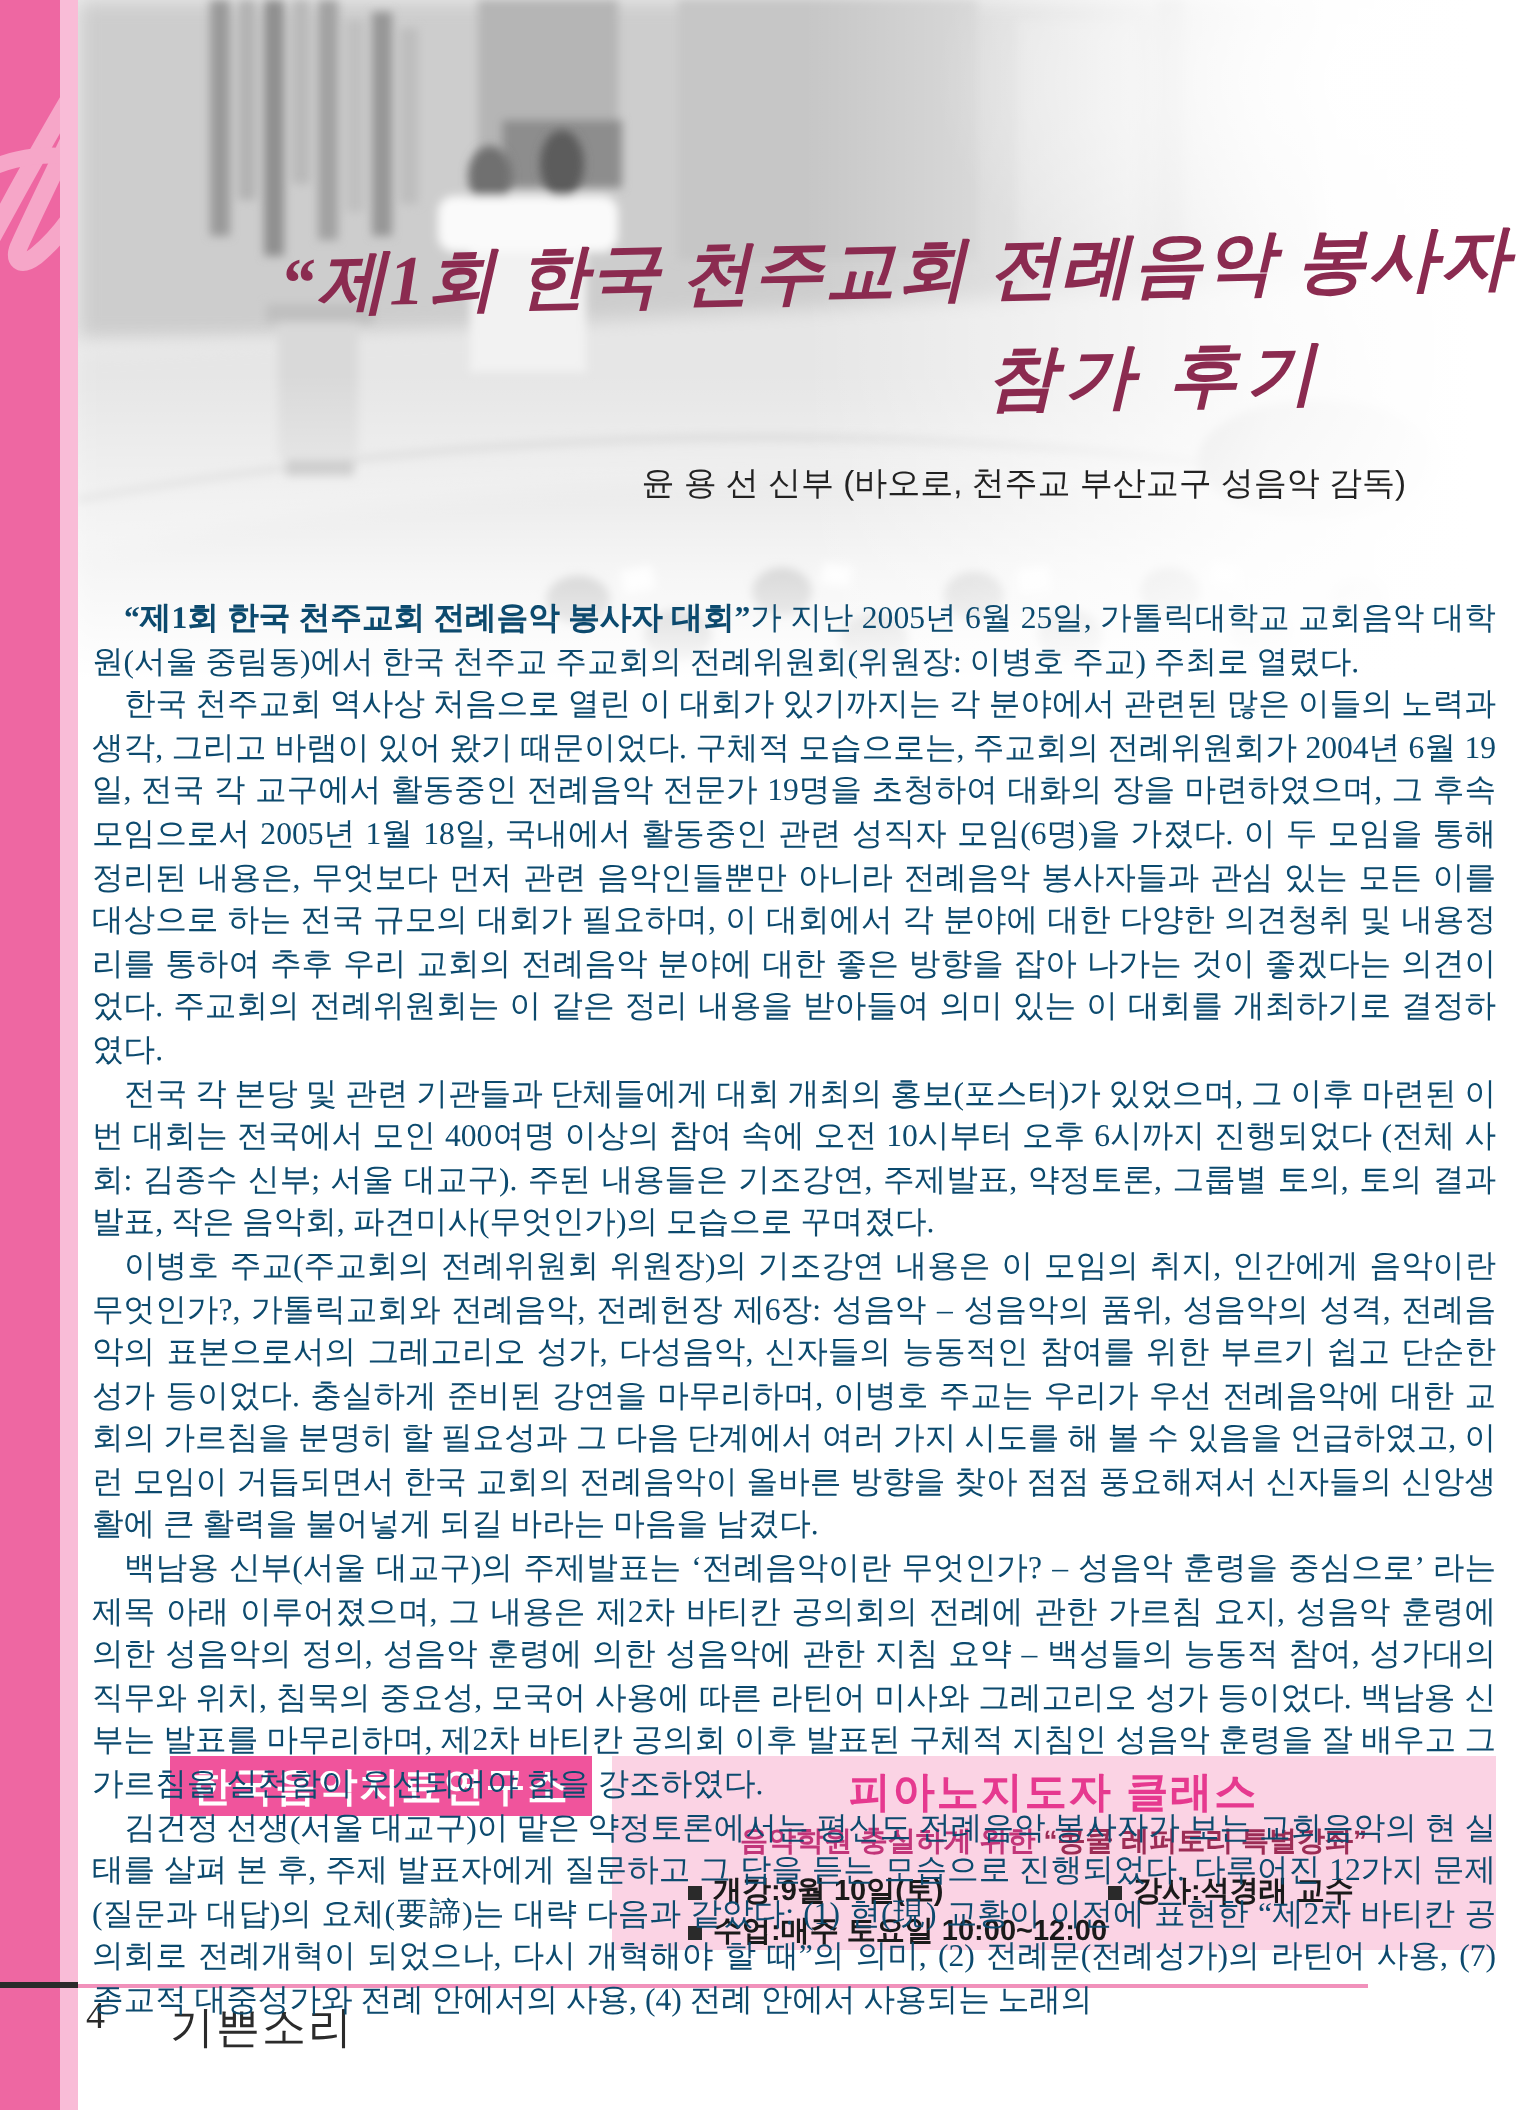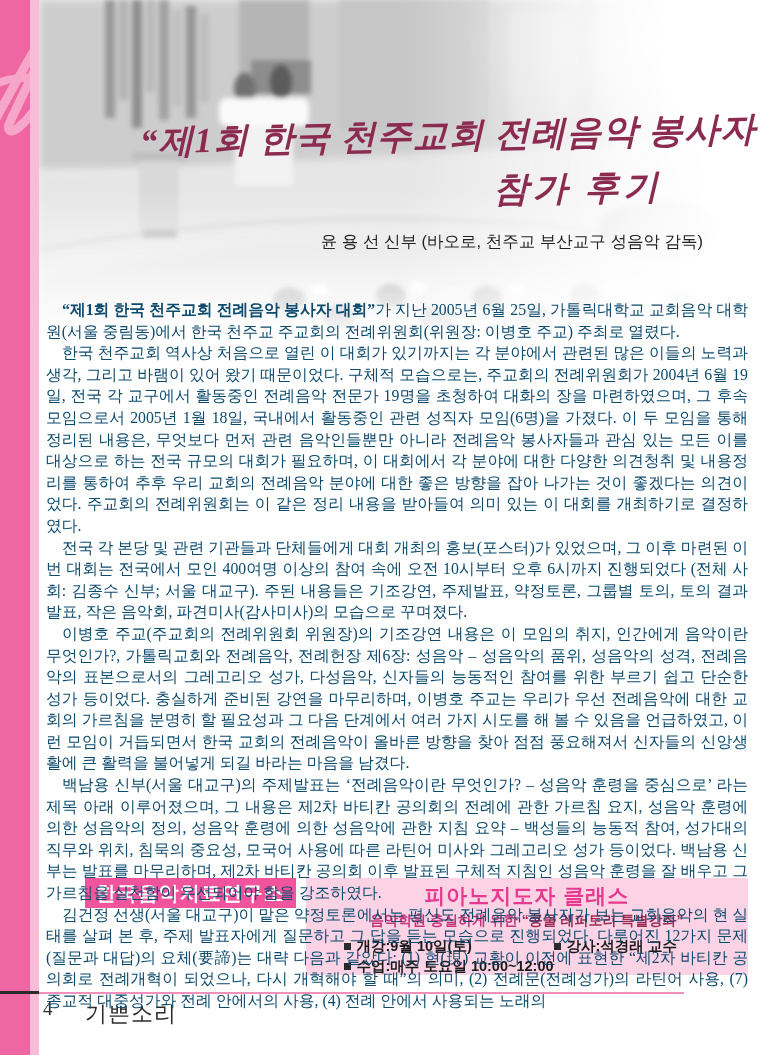--- a/index.html
+++ b/index.html
@@ -156,21 +156,21 @@
   <div class="title-block">
     <div class="title-line1">“제1회 한국 천주교회 전례음악 봉사자 대회”</div>
     <div class="title-line2">참가 후기</div>
   </div>
 
   <div class="byline">윤 용 선 신부 (바오로, 천주교 부산교구 성음악 감독)</div>
 
   <div class="body-text">
     <p><span class="lead-bold">“제1회 한국 천주교회 전례음악 봉사자 대회”</span><span>가 지난 2005년 6월 25일, 가톨릭대학교 교회음악 대학원(서울 중림동)에서 한국 천주교 주교회의 전례위원회(위원장: 이병호 주교) 주최로 열렸다.</span></p>
     <p>한국 천주교회 역사상 처음으로 열린 이 대회가 있기까지는 각 분야에서 관련된 많은 이들의 노력과 생각, 그리고 바램이 있어 왔기 때문이었다. 구체적 모습으로는, 주교회의 전례위원회가 2004년 6월 19일, 전국 각 교구에서 활동중인 전례음악 전문가 19명을 초청하여 대화의 장을 마련하였으며, 그 후속 모임으로서 2005년 1월 18일, 국내에서 활동중인 관련 성직자 모임(6명)을 가졌다. 이 두 모임을 통해 정리된 내용은, 무엇보다 먼저 관련 음악인들뿐만 아니라 전례음악 봉사자들과 관심 있는 모든 이를 대상으로 하는 전국 규모의 대회가 필요하며, 이 대회에서 각 분야에 대한 다양한 의견청취 및 내용정리를 통하여 추후 우리 교회의 전례음악 분야에 대한 좋은 방향을 잡아 나가는 것이 좋겠다는 의견이었다. 주교회의 전례위원회는 이 같은 정리 내용을 받아들여 의미 있는 이 대회를 개최하기로 결정하였다.</p>
-    <p>전국 각 본당 및 관련 기관들과 단체들에게 대회 개최의 홍보(포스터)가 있었으며, 그 이후 마련된 이번 대회는 전국에서 모인 400여명 이상의 참여 속에 오전 10시부터 오후 6시까지 진행되었다 (전체 사회: 김종수 신부; 서울 대교구). 주된 내용들은 기조강연, 주제발표, 약정토론, 그룹별 토의, 토의 결과 발표, 작은 음악회, 파견미사(감사미사)의 모습으로 꾸며졌다.</p>
+    <p>전국 각 본당 및 관련 기관들과 단체들에게 대회 개최의 홍보(포스터)가 있었으며, 그 이후 마련된 이번 대회는 전국에서 모인 400여명 이상의 참여 속에 오전 10시부터 오후 6시까지 진행되었다 (전체 사회: 김종수 신부; 서울 대교구). 주된 내용들은 기조강연, 주제발표, 약정토론, 그룹별 토의, 토의 결과 발표, 작은 음악회, 파견미사(무엇인가)의 모습으로 꾸며졌다.</p>
     <p>이병호 주교(주교회의 전례위원회 위원장)의 기조강연 내용은 이 모임의 취지, 인간에게 음악이란 무엇인가?, 가톨릭교회와 전례음악, 전례헌장 제6장: 성음악 – 성음악의 품위, 성음악의 성격, 전례음악의 표본으로서의 그레고리오 성가, 다성음악, 신자들의 능동적인 참여를 위한 부르기 쉽고 단순한 성가 등이었다. 충실하게 준비된 강연을 마무리하며, 이병호 주교는 우리가 우선 전례음악에 대한 교회의 가르침을 분명히 할 필요성과 그 다음 단계에서 여러 가지 시도를 해 볼 수 있음을 언급하였고, 이런 모임이 거듭되면서 한국 교회의 전례음악이 올바른 방향을 찾아 점점 풍요해져서 신자들의 신앙생활에 큰 활력을 불어넣게 되길 바라는 마음을 남겼다.</p>
     <p>백남용 신부(서울 대교구)의 주제발표는 ‘전례음악이란 무엇인가? – 성음악 훈령을 중심으로’ 라는 제목 아래 이루어졌으며, 그 내용은 제2차 바티칸 공의회의 전례에 관한 가르침 요지, 성음악 훈령에 의한 성음악의 정의, 성음악 훈령에 의한 성음악에 관한 지침 요약 – 백성들의 능동적 참여, 성가대의 직무와 위치, 침묵의 중요성, 모국어 사용에 따른 라틴어 미사와 그레고리오 성가 등이었다. 백남용 신부는 발표를 마무리하며, 제2차 바티칸 공의회 이후 발표된 구체적 지침인 성음악 훈령을 잘 배우고 그 가르침을 실천함이 우선되어야 함을 강조하였다.</p>
     <p>김건정 선생(서울 대교구)이 맡은 약정토론에서는 평신도 전례음악 봉사자가 보는 교회음악의 현 실태를 살펴 본 후, 주제 발표자에게 질문하고 그 답을 듣는 모습으로 진행되었다. 다루어진 12가지 문제(질문과 대답)의 요체(要諦)는 대략 다음과 같았다:  (1) 현(現) 교황이 이전에 표현한 “제2차 바티칸 공의회로 전례개혁이 되었으나, 다시 개혁해야 할 때”의 의미, (2) 전례문(전례성가)의 라틴어 사용, (7) 종교적 대중성가와 전례 안에서의 사용, (4) 전례 안에서 사용되는 노래의</p>
   </div>
 
   <div class="ads">
 
     <div class="ad-left">
       <div class="ad-left-header">한국음악치료연구소</div>
     </div>

